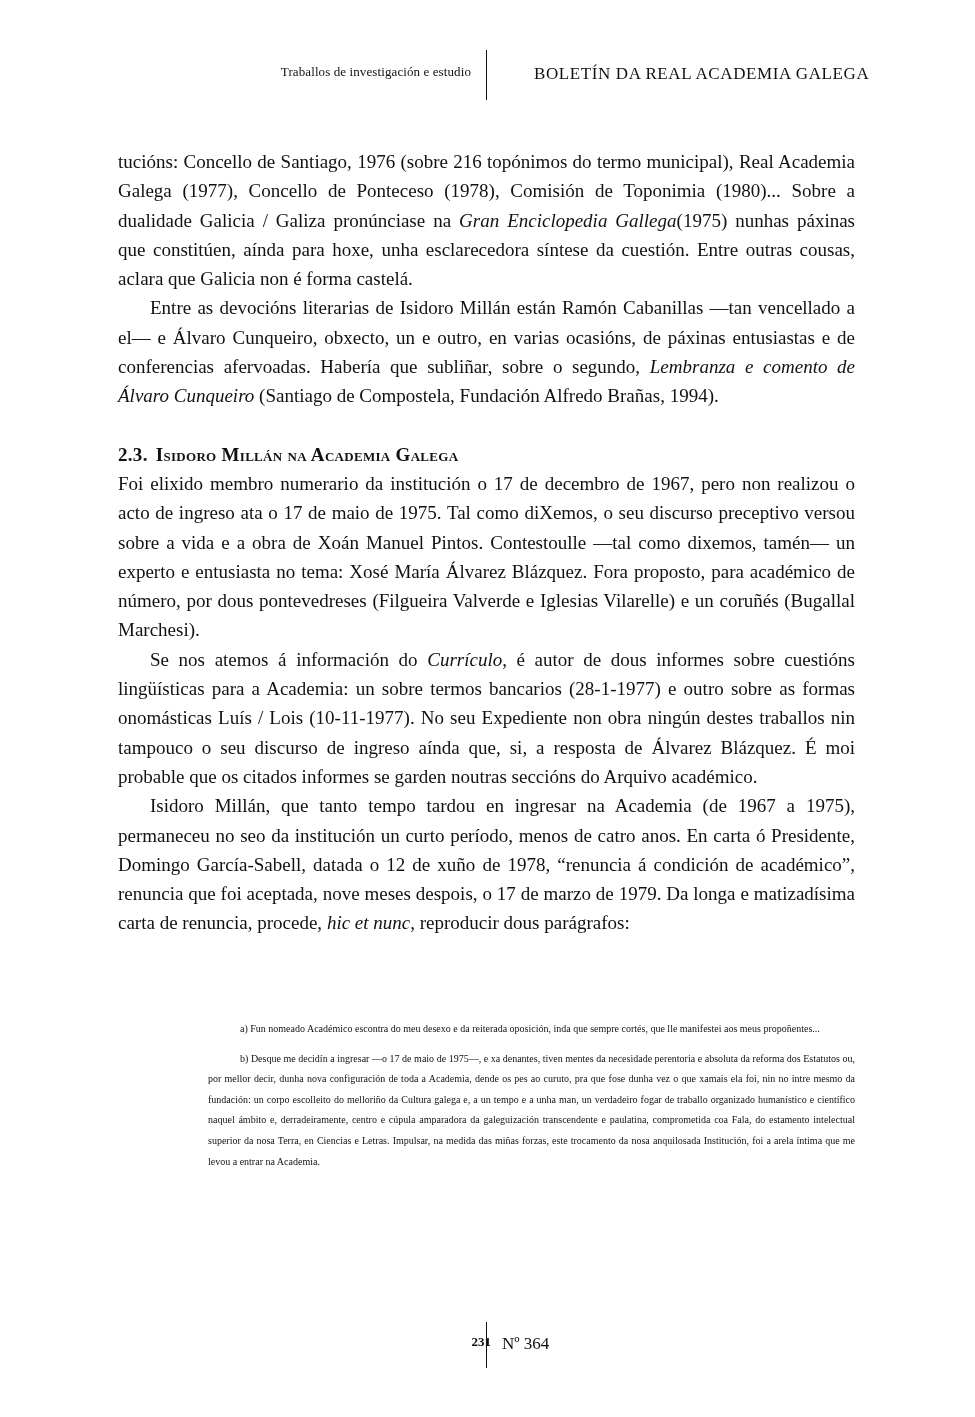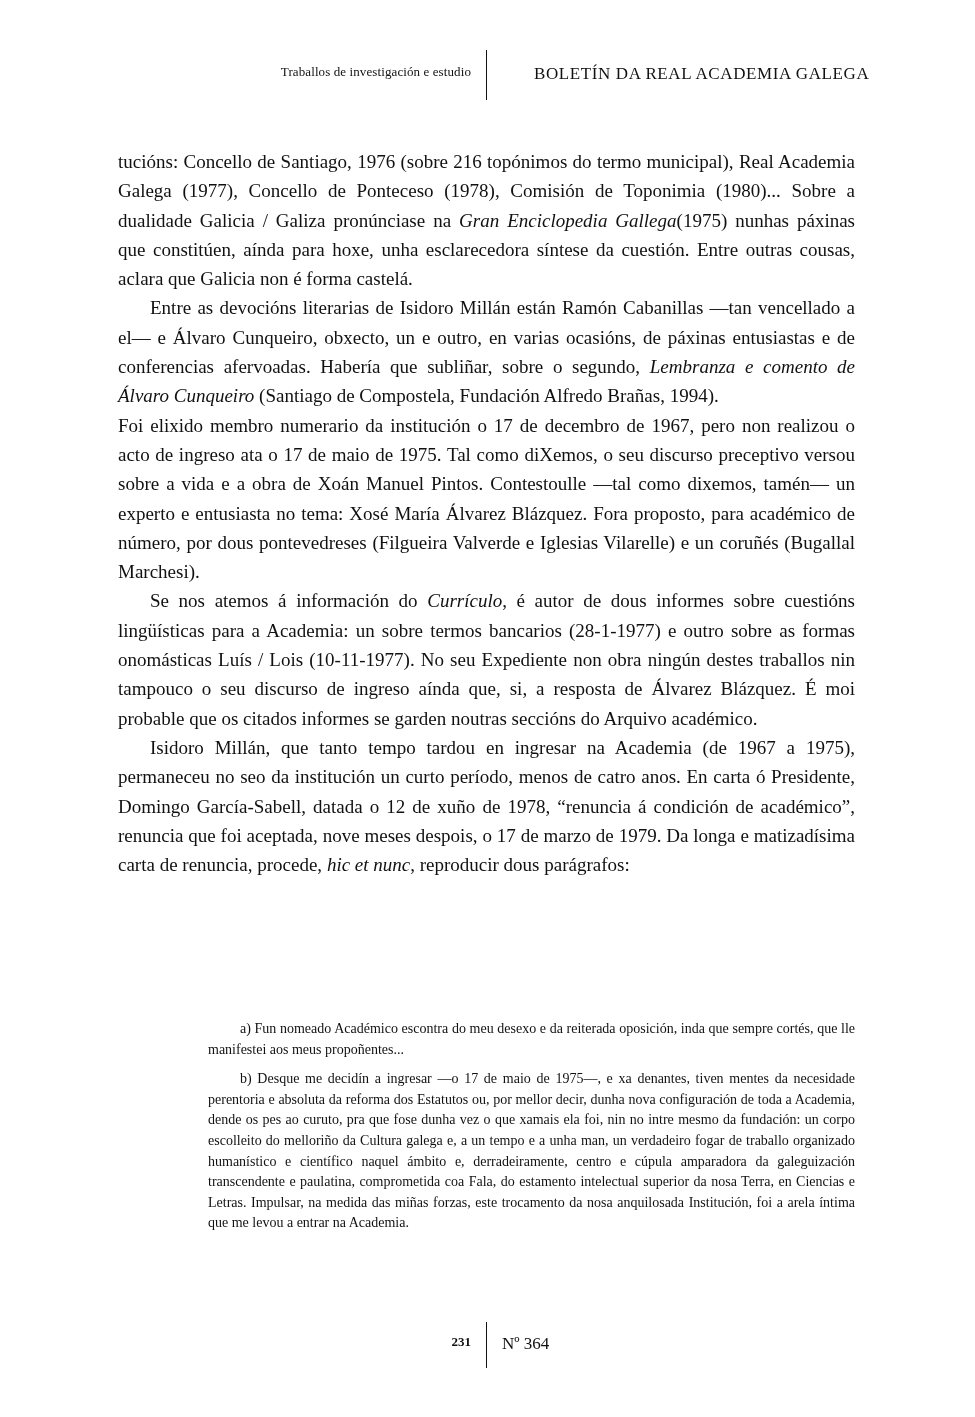--- a/index.html
+++ b/index.html
@@ -74,38 +74,38 @@
       letter-spacing: 0.3px;
     }
     .section-heading .num {
       margin-right: 8px;
     }
     .block-quote {
       position: absolute;
       top: 1019px;
       left: 208px;
       width: 647px;
-      font-size: 14px;
+      font-size: 10px;
       line-height: 20.6px;
       text-align: justify;
     }
     .block-quote p {
       margin: 0 0 9px 0;
       text-indent: 32px;
     }
     .folio {
       position: absolute;
       top: 1322px;
       left: 0;
       width: 975px;
       height: 46px;
     }
     .folio .page-number {
       position: absolute;
-      right: 504px;
+      right: 484px;
       top: 12px;
       font-size: 13px;
       font-weight: bold;
       margin-left: 45px;
     }
     .folio .divider {
       position: absolute;
       left: 486px;
       top: 0;
       width: 1px;
@@ -127,20 +127,21 @@
   <span class="left">Traballos de investigación e estudio</span>
   <span class="divider"></span>
   <span class="right">BOLETÍN DA REAL ACADEMIA GALEGA</span>
 </header>
 
 <main class="main-text">
   <p class="no-indent"><span>tucións: Concello de Santiago, 1976 (sobre 216 topónimos do termo municipal), Real Academia Galega (1977), Concello de Ponteceso (1978), Comisión de Toponimia (1980)... Sobre a dualidade Galicia / Galiza pronúnciase na </span><em>Gran Enciclopedia Galle­ga</em><span>(1975) nunhas páxinas que constitúen, aínda para hoxe, unha esclarecedora síntese da cuestión. Entre outras cousas, aclara que Galicia non é forma castelá.</span></p>
 
   <p class="indent"><span>Entre as devocións literarias de Isidoro Millán están Ramón Cabanillas —tan ven­cellado a el— e Álvaro Cunqueiro, obxecto, un e outro, en varias ocasións, de páxinas entusiastas e de conferencias afervoadas. Habería que subliñar, sobre o segundo, </span><em>Lem­branza e comento de Álvaro Cunqueiro</em><span> (Santiago de Compostela, Fundación Alfredo Bra­ñas, 1994).</span></p>
 
+  <h2 class="section-heading"><span class="num">2.3.</span><span>Isidoro Millán na Academia Galega</span></h2>
 
   <p class="no-indent">Foi elixido membro numerario da institución o 17 de decembro de 1967, pero non rea­lizou o acto de ingreso ata o 17 de maio de 1975. Tal como diXemos, o seu discurso pre­ceptivo versou sobre a vida e a obra de Xoán Manuel Pintos. Contestoulle —tal como dixemos, tamén— un experto e entusiasta no tema: Xosé María Álvarez Blázquez. Fora proposto, para académico de número, por dous pontevedreses (Filgueira Valverde e Igle­sias Vilarelle) e un coruñés (Bugallal Marchesi).</p>
 
   <p class="indent"><span>Se nos atemos á información do </span><em>Currículo</em><span>, é autor de dous informes sobre cuestións lingüísticas para a Academia: un sobre termos bancarios (28-1-1977) e outro sobre as formas onomásticas Luís / Lois (10-11-1977). No seu Expediente non obra ningún des­tes traballos nin tampouco o seu discurso de ingreso aínda que, si, a resposta de Álvarez Blázquez. É moi probable que os citados informes se garden noutras seccións do Arqui­vo académico.</span></p>
 
   <p class="indent"><span>Isidoro Millán, que tanto tempo tardou en ingresar na Academia (de 1967 a 1975), permaneceu no seo da institución un curto período, menos de catro anos. En carta ó Pre­sidente, Domingo García-Sabell, datada o 12 de xuño de 1978, “renuncia á condición de académico”, renuncia que foi aceptada, nove meses despois, o 17 de marzo de 1979. Da longa e matizadísima carta de renuncia, procede, </span><em>hic et nunc</em><span>, reproducir dous parágrafos:</span></p>
 </main>
 
 <blockquote class="block-quote" style="margin:0;">
   <p>a) Fun nomeado Académico escontra do meu desexo e da reiterada oposición, inda que sempre cortés, que lle manifestei aos meus propoñentes...</p>

